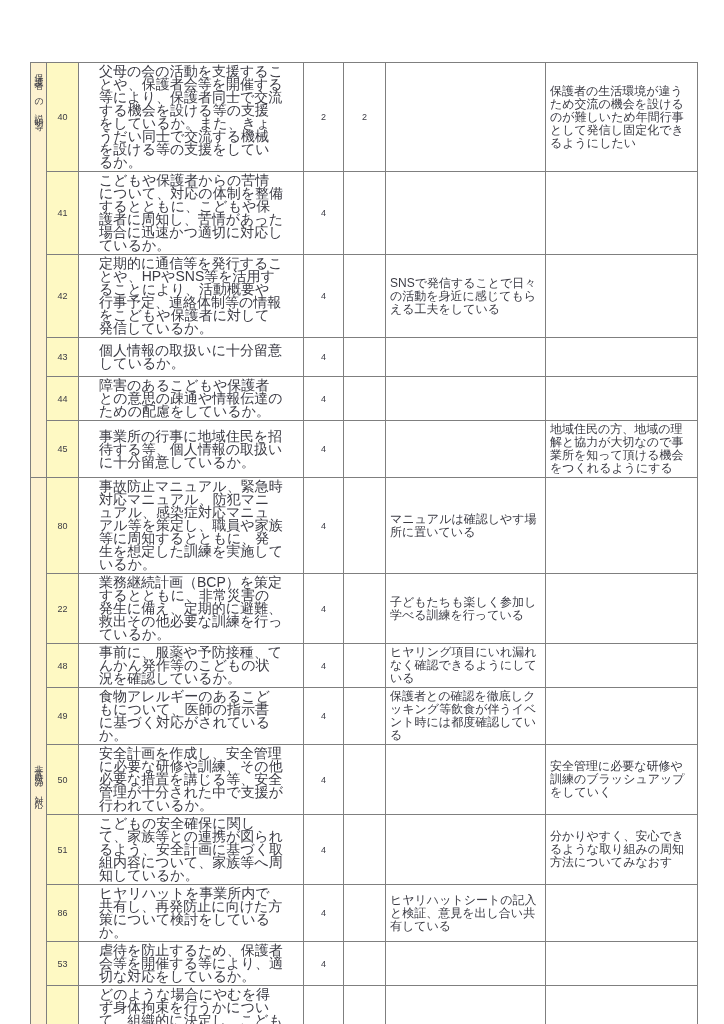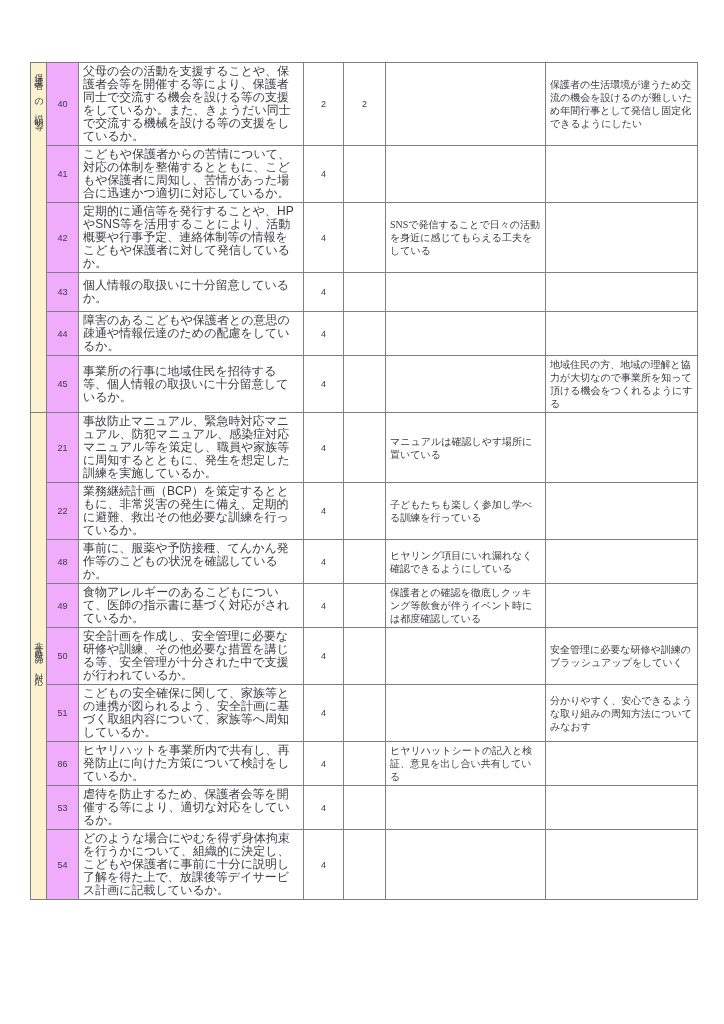--- a/index.html
+++ b/index.html
@@ -39,43 +39,42 @@
     display: inline-block;
     writing-mode: vertical-rl;
     text-orientation: upright;
     font-size: 9px;
     letter-spacing: 4px;
     color: #3b3b44;
   }
   td.cat-cell.valign-top { vertical-align: top; }
   td.cat-cell.valign-middle { vertical-align: middle; }
   td.no-cell {
-    background: #f0abfc;
+    background: #fef9c3;
     text-align: center;
     font-size: 9px;
   }
   td.q-cell {
+    background: #ffffff;
+    font-size: 14px;
+    line-height: 13px;
+    padding: 2px 20px;
+    text-align: left;
+  }
+  td.score-cell {
+    background: #ffffff;
+    text-align: center;
+    font-size: 9px;
+  }
+  td.note-cell {
     background: #ffffff;
     font-size: 12px;
     line-height: 13px;
     padding: 2px 4px;
     text-align: left;
-  }
-  td.score-cell {
-    background: #ffffff;
-    text-align: center;
-    font-size: 9px;
-  }
-  td.note-cell {
-    background: #ffffff;
-    font-size: 10px;
-    line-height: 13px;
-    padding: 2px 4px;
-    text-align: left;
-    font-family: Liberation Serif, serif;
   }
 </style>
 </head>
 <body>
 
 <div class="page">
   <table class="eval-table">
     <colgroup>
       <col style="width:16px">
       <col style="width:32px">
@@ -130,21 +129,21 @@
         <tr style="height: 39px;">
           <td class="no-cell">45</td>
           <td class="q-cell">事業所の行事に地域住民を招待する等、個人情報の取扱いに十分留意しているか。</td>
           <td class="score-cell">4</td>
           <td class="score-cell"></td>
           <td class="note-cell"></td>
           <td class="note-cell">地域住民の方、地域の理解と協力が大切なので事業所を知って頂ける機会をつくれるようにする</td>
         </tr>
         <tr style="height: 40px;">
           <td class="cat-cell valign-middle" rowspan="9"><span class="vlabel">非常時等の対応</span></td>
-          <td class="no-cell">21</td>
+          <td class="no-cell">80</td>
           <td class="q-cell">事故防止マニュアル、緊急時対応マニュアル、防犯マニュアル、感染症対応マニュアル等を策定し、職員や家族等に周知するとともに、発生を想定した訓練を実施しているか。</td>
           <td class="score-cell">4</td>
           <td class="score-cell"></td>
           <td class="note-cell">マニュアルは確認しやす場所に置いている</td>
           <td class="note-cell"></td>
         </tr>
         <tr style="height: 38px;">
           <td class="no-cell">22</td>
           <td class="q-cell">業務継続計画（BCP）を策定するとともに、非常災害の発生に備え、定期的に避難、救出その他必要な訓練を行っているか。</td>
           <td class="score-cell">4</td>

